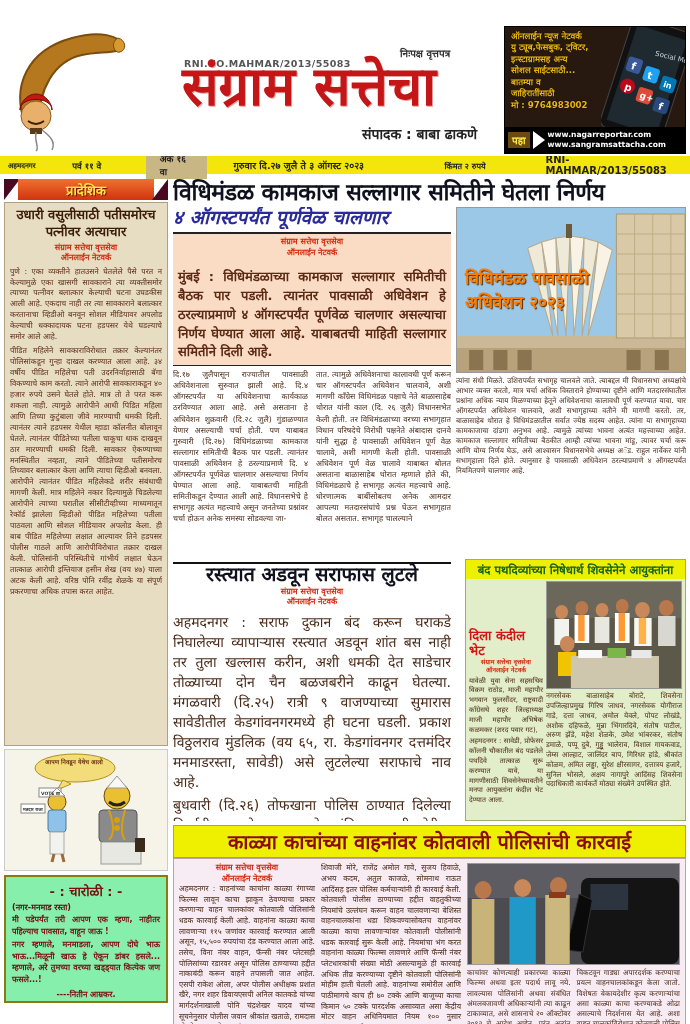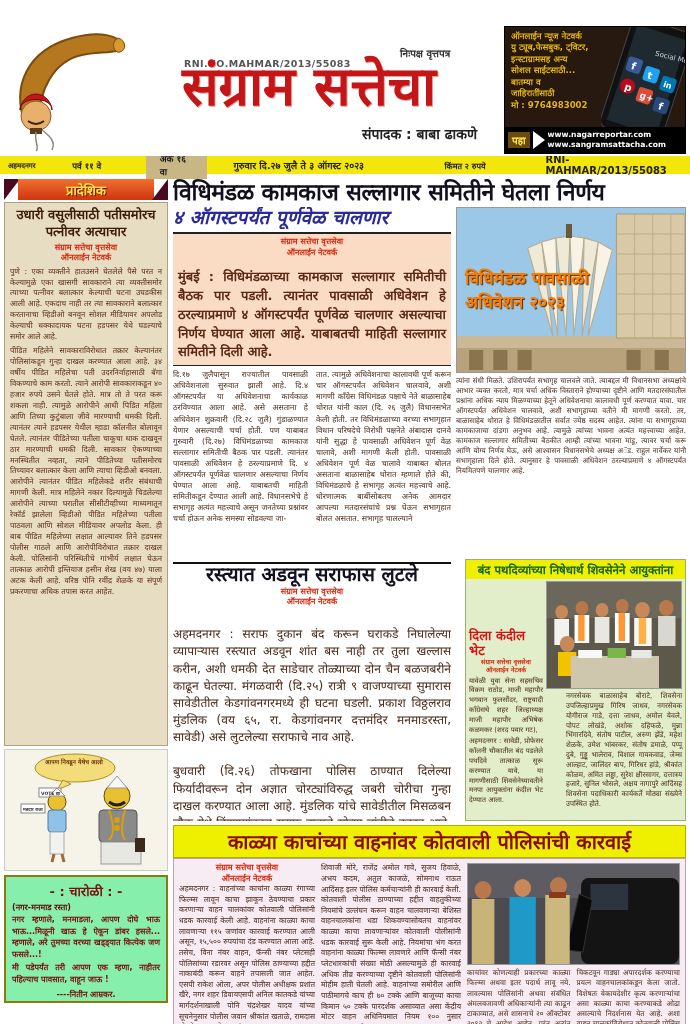--- a/index.html
+++ b/index.html
@@ -100,31 +100,31 @@
   .photo-frame { position:relative; width:100%; overflow:hidden; border:1px solid #999; }
   .vidhan { height:166px; }
   .overlay-cap { position:absolute; left:8px; width:100%; text-align:left; font-weight:bold; color:#ff7b00; text-shadow:1px 1px 1px #503000; }
   .vcap1 { top:58px; font-size:17px; } .vcap2 { top:82px; font-size:17px; }
   .right-body { margin-top:3px; font-size:7.2px; color:#4a2a18; text-align:justify; line-height:1.38; height:128px; overflow:hidden;}
   
   .row2 { display:flex; gap:14px; margin-top:4px;align-items:flex-end; }
   .saraf { width:278px; flex:none; border-top:2px solid #111; }
   .saraf-head { font-size:19.5px; font-weight:bold; color:#10101e; text-align:center; line-height:1.15; white-space:nowrap; overflow:hidden; }
   .saraf-body { margin-top:2px; height:212px; overflow:hidden; }
-  .saraf-body p { font-size:12px; color:#4a2a18; text-align:justify; line-height:1.43; margin-top:17px;}
+  .saraf-body p { font-size:14px; color:#4a2a18; text-align:justify; line-height:1.43; margin-top:3px;}
   .kandil { flex:1; min-width:0; background:#e2edc9; border:1px solid #9ab070; height:262px; overflow:hidden;}
   .kandil-h1 { background:#eef000; color:#15631a; font-size:11.6px; font-weight:bold; text-align:center; padding:2px 1px; white-space:nowrap; overflow:hidden;}
   .kandil-flex { display:flex; gap:3px; padding:2px 3px; }
   .kandil-left { width:74px; flex:none;margin-top:48px; }
   .kandil-h2 { color:#d41414; font-size:13px; font-weight:bold; line-height:1.1; }
   .kandil-left .byline { font-size:6.4px; }
   .kandil-left p { font-size:7px; color:#4a2a18; text-align:justify; line-height:1.4; margin-top:2px;}
   .kandil-right { flex:1; min-width:0; }
   .shivsena { height:108px; }
-  .kandil-caption { margin-top:2px; font-size:7.1px; color:#4a2a18; text-align:justify; line-height:1.38;margin-left:20px; }
+  .kandil-caption { margin-top:2px; font-size:7.1px; color:#4a2a18; text-align:justify; line-height:1.38; }
   
   .bottom-story { margin-top:4px; }
   .police-head {
     background:#eef000; color:#8a0a0a; font-size:20px; font-weight:bold;
     text-align:center; padding:2px 2px; white-space:nowrap; overflow:hidden;
     border:1px solid #b0b000;
   }
   .police-box { background:#f8ecf4; border:1px solid #c0a0b0; display:flex; gap:6px; padding:4px 5px; height:216px; overflow:hidden; }
   .pcol { font-size:7.5px; color:#4a2a18; text-align:justify; line-height:1.42; }
   .pcol1 { width:136px; flex:none; }
@@ -268,22 +268,22 @@
           <rect x="130" y="88" width="10" height="14" fill="#3a2a1a"></rect>
         </svg>
         <div class="bubble-text">आपण निवडून येथेच आलो</div>
         <div class="sign-text sign1">VOTE द्या</div>
         <div class="sign-text sign2">मतदार राजा</div>
       </div>
 
       <div class="charoli-box">
         <div class="charoli-title">- : चारोळी : -</div>
         <div class="charoli-sub">(नगर-मनमाड रस्ता)</div>
+        <div class="charoli-line">मी पडेपर्यंत तरी आपण एक म्हणा, नाहीतर पहिल्याच पावसात, वाहून जाऊ !</div>
         <div class="charoli-line">नगर म्हणाले, मनमाडला, आपण दोघे भाऊ भाऊ...मिळूनी खाऊ हे ऐकून डांबर हसले... म्हणाले, अरे तुमच्या वरच्या खड्ड्यात कित्येक जण फसले...!</div>
-        <div class="charoli-line">मी पडेपर्यंत तरी आपण एक म्हणा, नाहीतर पहिल्याच पावसात, वाहून जाऊ !</div>
         <div class="charoli-author">----नितीन आम्रकर.</div>
         <div class="charoli-phone">७३८५८०८५४२.</div>
       </div>
     </aside>
 
     <main class="main-col">
 
       <h2 class="headline-1">विधिमंडळ कामकाज सल्लागार समितीने घेतला निर्णय</h2>
 
       <div class="row1">

